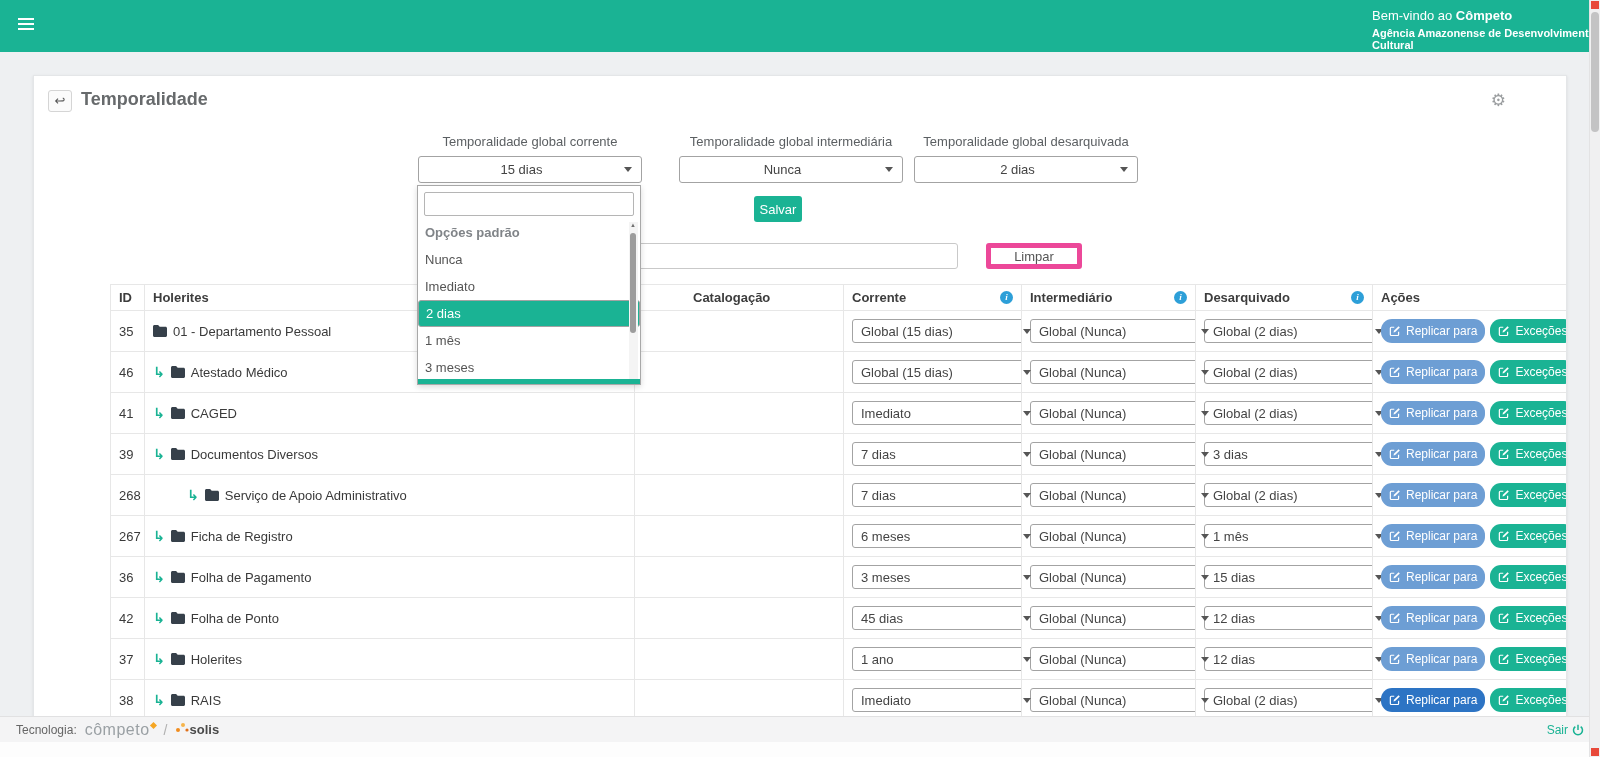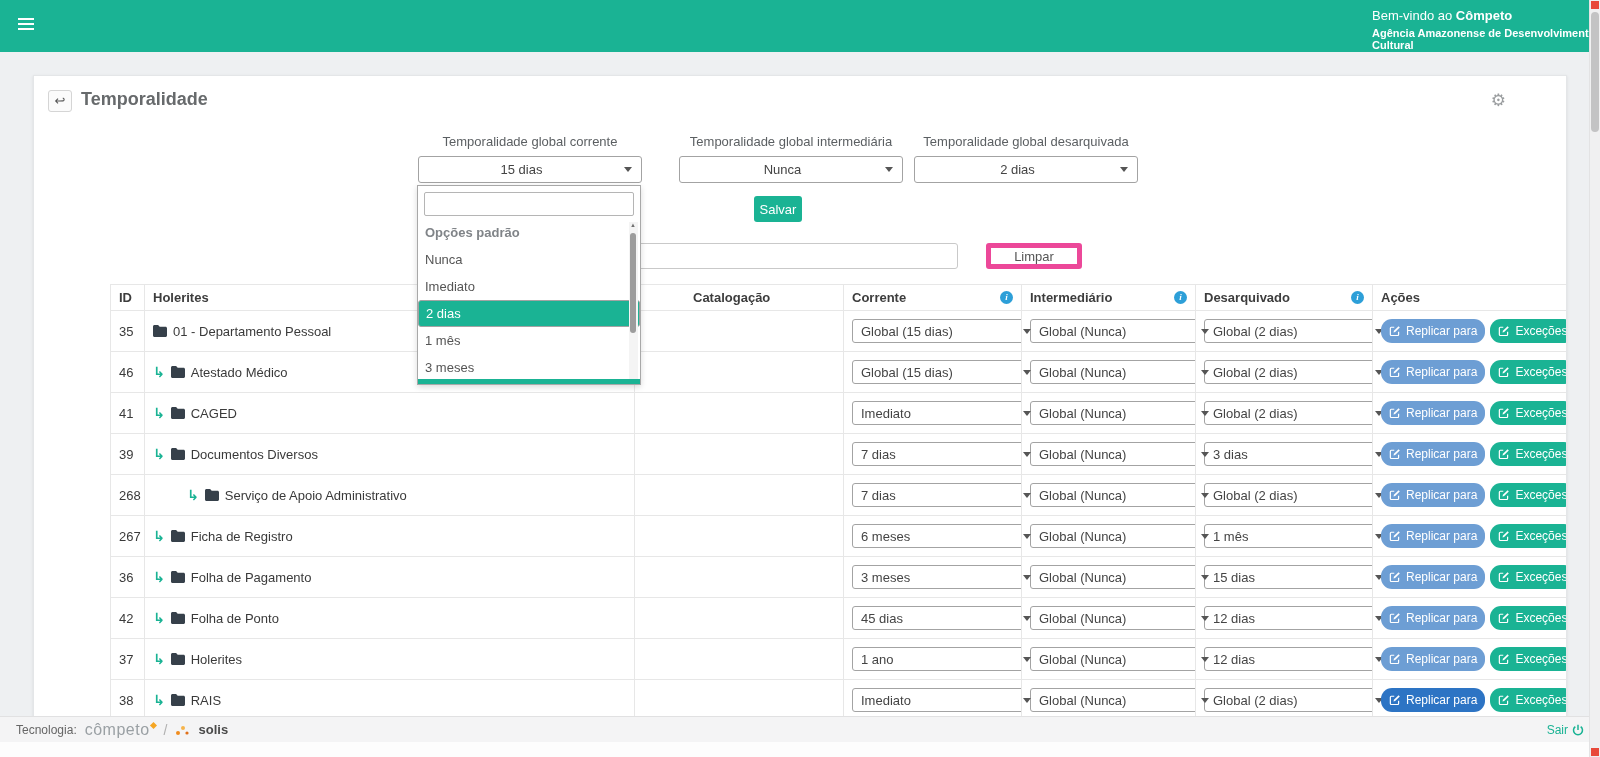--- a/index.html
+++ b/index.html
@@ -80,21 +80,21 @@
   .dd-thumb { position:absolute; top:11px; left:1px; width:6px; height:100px; background:#9c9c9c; border-radius:3px; }
 
   
   .footer { position:absolute; left:0; top:716px; width:1600px; height:26px; background:#f4f4f5;
             border-top:1px solid #e1e1e2; display:flex; align-items:center; padding:0 16px; z-index:40; }
   .tech { font-size:12px; color:#666; margin-right:8px; }
   .logo-competo { font-size:16px; color:#9aa0a4; letter-spacing:.5px; position:relative; }
   .logo-competo .spark { display:inline-block; width:5px; height:5px; background:#f5a623; transform:rotate(45deg);
                          margin:0 0 7px 1px; }
   .logo-sep { color:#b0b0b0; margin:0 8px; font-size:14px; }
-  .logo-solis { display:inline-flex; align-items:flex-end; gap:9px; font-size:13px; font-weight:bold; color:#4a4a4a; }
+  .logo-solis { display:inline-flex; align-items:flex-start; gap:0; font-size:13px; font-weight:bold; color:#4a4a4a; }
   .below { position:absolute; left:0; top:742px; width:1600px; height:15px; background:#fdfdfd; }
   .logout { margin-left:auto; display:inline-flex; align-items:center; gap:4px; color:#1ab394; font-size:12px;
             text-decoration:none; cursor:pointer; }
 
   
   .vscroll { position:absolute; right:0; top:0; width:11px; height:757px; background:#f0f0f1;
              border-left:1px solid #e3e3e4; z-index:60; cursor:pointer; }
   .rec-top { position:absolute; top:1px; left:1px; width:8px; height:8px; background:#e8493a; }
   .rec-bottom { position:absolute; bottom:1px; left:1px; width:8px; height:8px; background:#e8493a; }
   .vthumb { position:absolute; top:12px; left:1px; width:8px; height:120px; background:#c3c3c4; border-radius:4px; }

